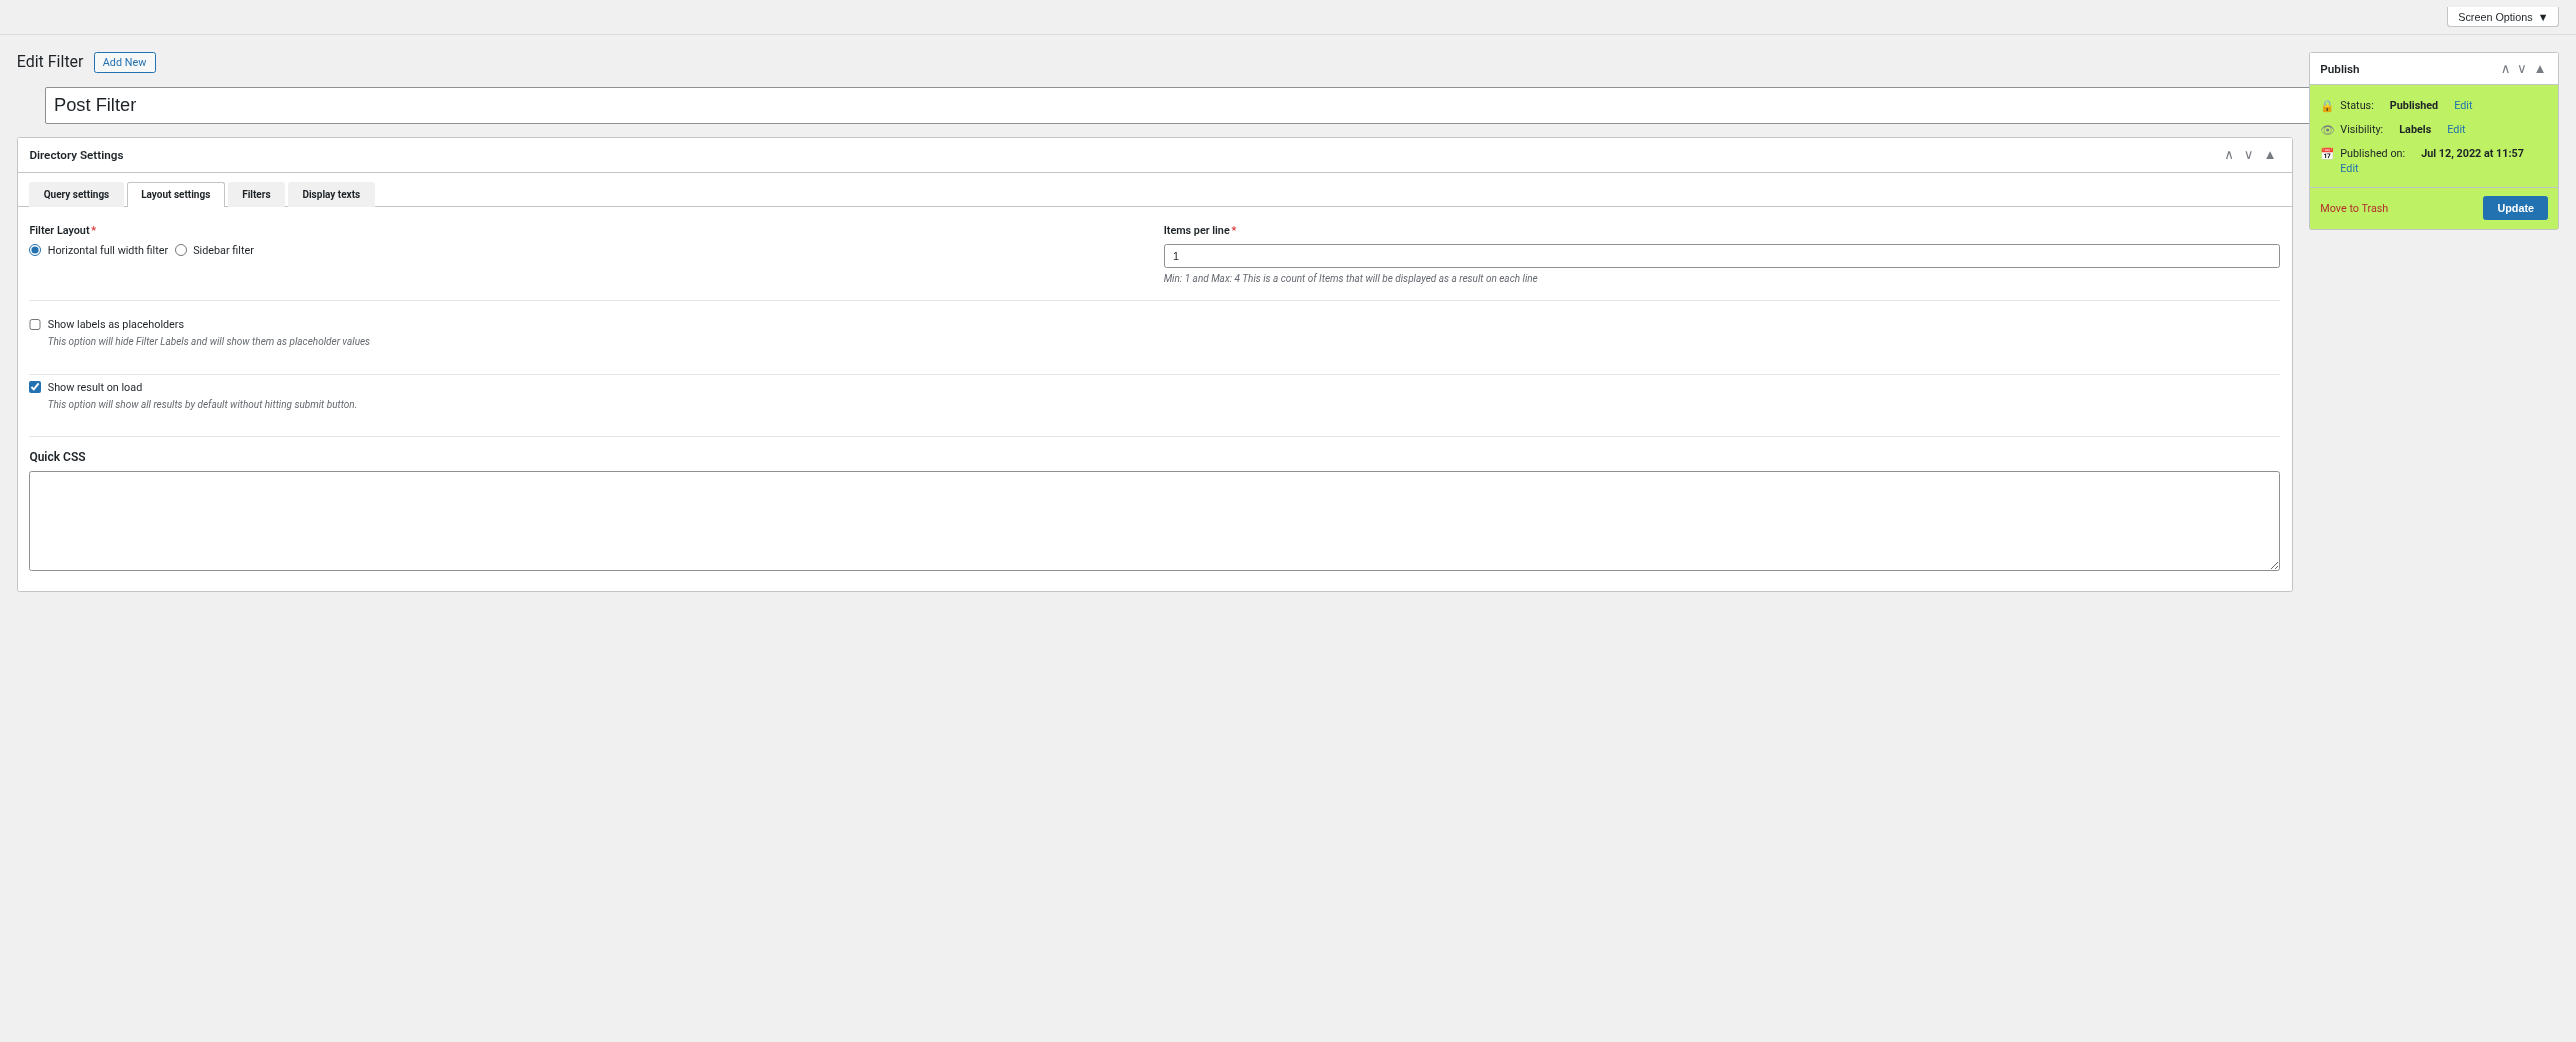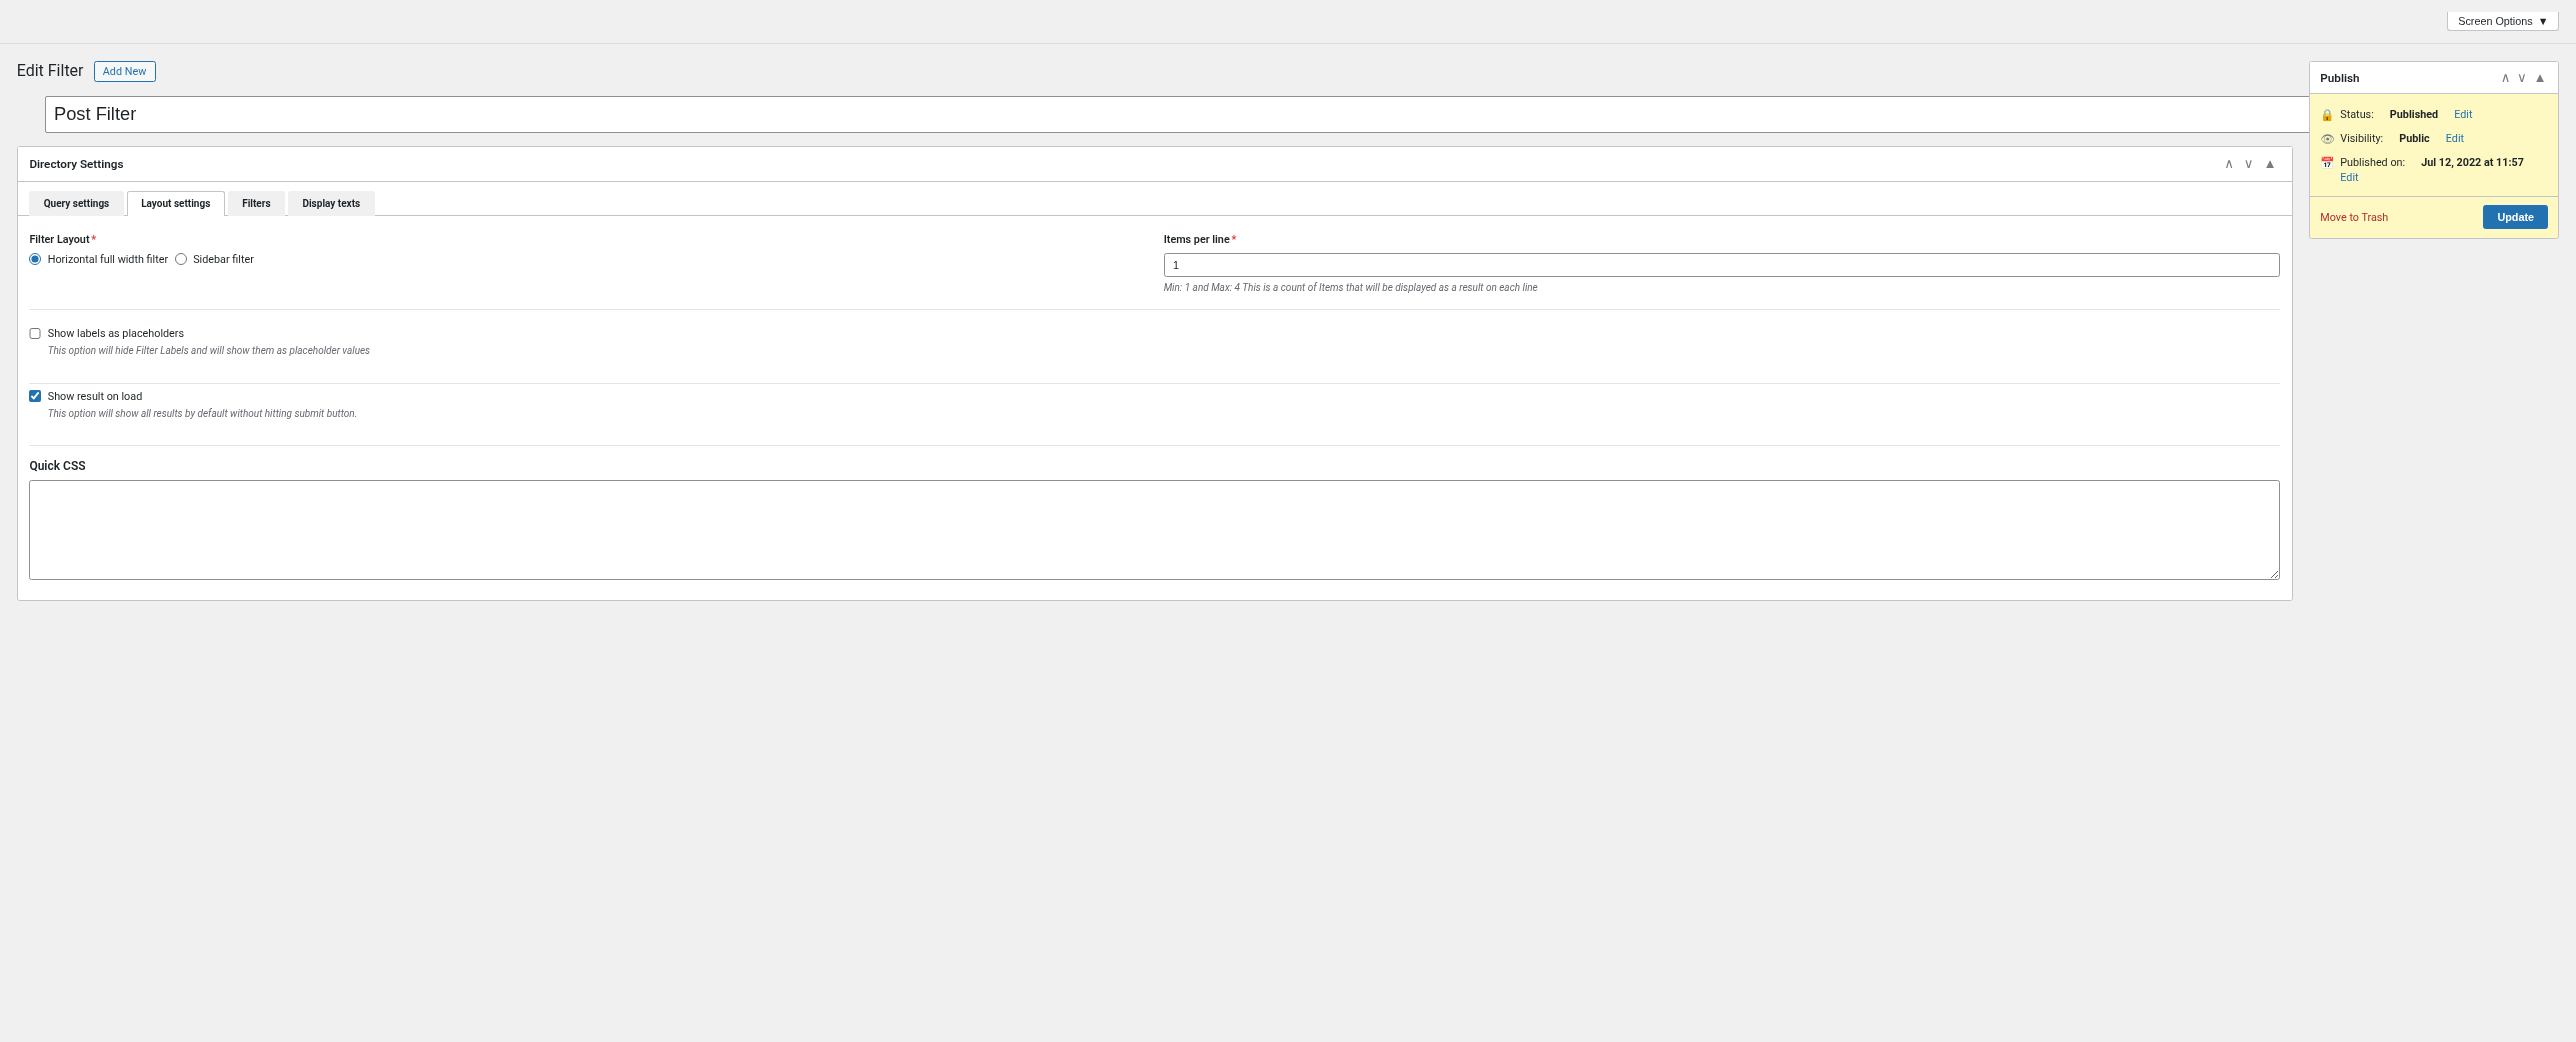--- a/index.html
+++ b/index.html
@@ -8,21 +8,21 @@
       background: #f0f0f1;
       font-size: 10.8px;
       color: #1d2327;
     }
 
     .screen-options-bar {
       background: #f0f0f1;
       text-align: right;
       padding: 0 16.7px;
       border-bottom: 0.8px solid #dcdcde;
-      height: 44px;
+      height: 35px;
       display: flex;
       align-items: center;
       justify-content: flex-end;
     }
 
     .screen-options-btn {
       background: #fff;
       border: 0.8px solid #c3c4c7;
       border-radius: 0 0 3.3px 3.3px;
       border-top: none;
@@ -269,21 +269,21 @@
       outline: none;
     }
 
     
     .sidebar {
       width: 250px;
       flex-shrink: 0;
     }
 
     .sidebar-metabox {
-      background: #fef9c3;
+      background: #bef264;
       border: 0.8px solid #c3c4c7;
       border-radius: 2.5px;
     }
 
     .sidebar-metabox-header {
       display: flex;
       align-items: center;
       justify-content: space-between;
       padding: 6.7px 10px;
       border-bottom: 0.8px solid #c3c4c7;
@@ -487,21 +487,21 @@
         <div class="publish-row">
           <span class="publish-icon">🔒</span>
           <span>Status:</span>
           &nbsp;<span class="publish-bold">Published</span>
           &nbsp;<a class="publish-link">Edit</a>
         </div>
 
         <div class="publish-row">
           <span class="publish-icon">👁</span>
           <span>Visibility:</span>
-          &nbsp;<span class="publish-bold">Public</span>
+          &nbsp;<span class="publish-bold">Labels</span>
           &nbsp;<a class="publish-link">Edit</a>
         </div>
 
         <div class="publish-row">
           <span class="publish-icon">📅</span>
           <span>Published on:</span>
           &nbsp;<span class="publish-bold">Jul 12, 2022 at 11:57</span>
         </div>
         <div style="padding-left: 20px; margin-top: -3.3px;">
           <a class="publish-link">Edit</a>

